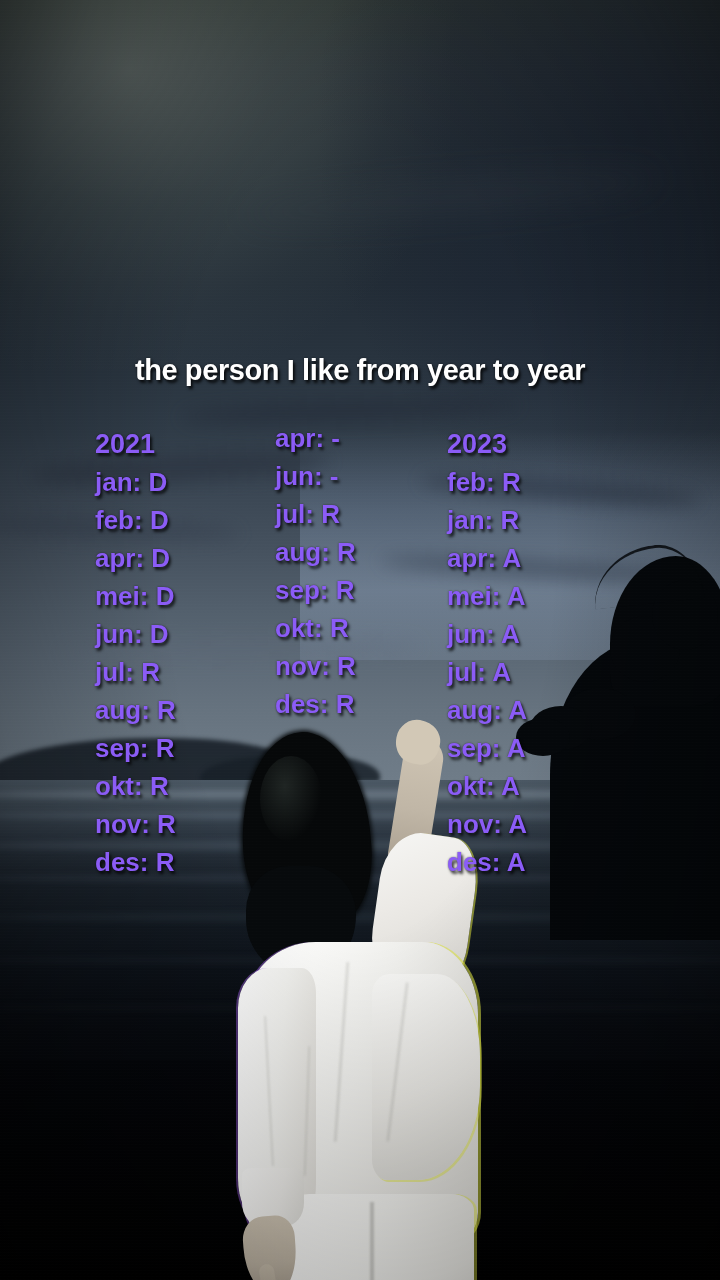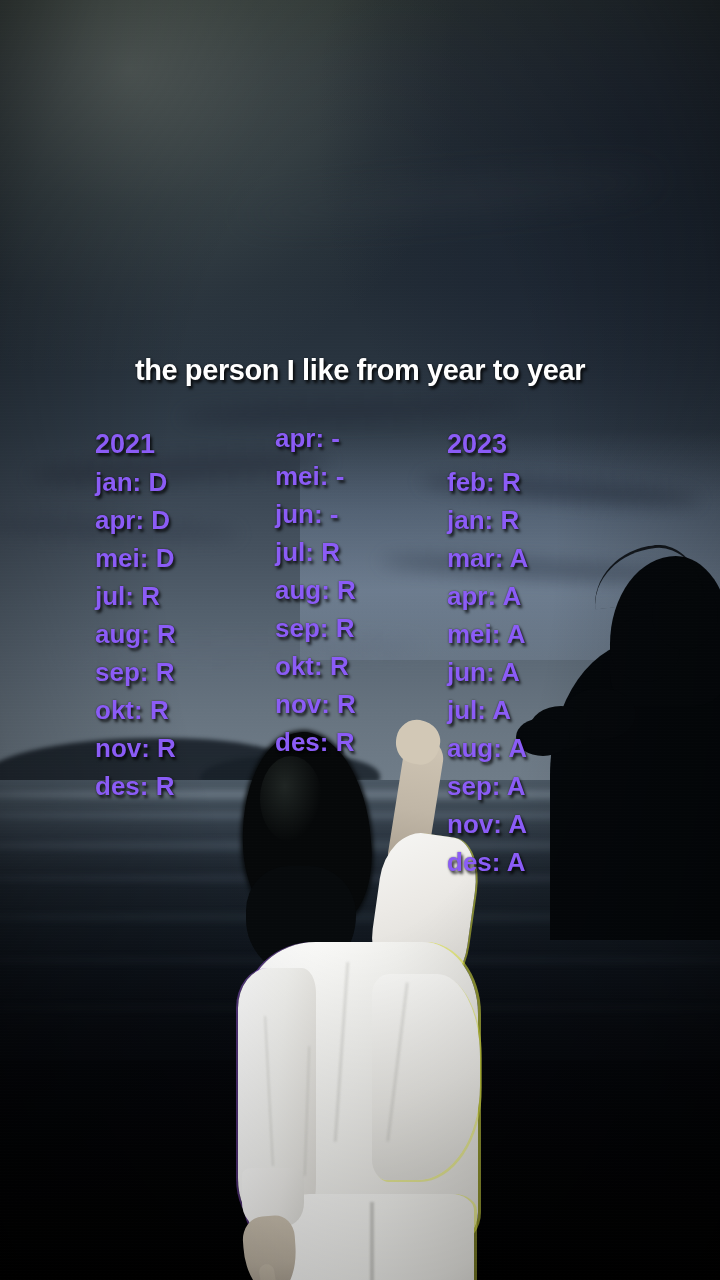--- a/index.html
+++ b/index.html
@@ -362,57 +362,58 @@
   <div class="overlay">
 
     <div class="title">the person I like from year to year</div>
 
     <div class="columns">
 
       <div class="col col-2021">
         <div class="col-head">2021</div>
         <ul class="col-list">
           <li class="col-row">jan: D</li>
+          <li class="col-row">feb: D</li>
           <li class="col-row">apr: D</li>
           <li class="col-row">mei: D</li>
+          <li class="col-row">jun: D</li>
           <li class="col-row">jul: R</li>
           <li class="col-row">aug: R</li>
           <li class="col-row">sep: R</li>
           <li class="col-row">okt: R</li>
           <li class="col-row">nov: R</li>
           <li class="col-row">des: R</li>
         </ul>
       </div>
 
       <div class="col col-2022">
         <ul class="col-list">
           <li class="col-row">apr: -</li>
-          <li class="col-row">mei: -</li>
           <li class="col-row">jun: -</li>
           <li class="col-row">jul: R</li>
           <li class="col-row">aug: R</li>
           <li class="col-row">sep: R</li>
           <li class="col-row">okt: R</li>
           <li class="col-row">nov: R</li>
           <li class="col-row">des: R</li>
         </ul>
       </div>
 
       <div class="col col-2023">
         <div class="col-head">2023</div>
         <ul class="col-list">
           <li class="col-row">feb: R</li>
           <li class="col-row">jan: R</li>
-          <li class="col-row">mar: A</li>
           <li class="col-row">apr: A</li>
           <li class="col-row">mei: A</li>
           <li class="col-row">jun: A</li>
           <li class="col-row">jul: A</li>
           <li class="col-row">aug: A</li>
           <li class="col-row">sep: A</li>
+          <li class="col-row">okt: A</li>
           <li class="col-row">nov: A</li>
           <li class="col-row">des: A</li>
         </ul>
       </div>
 
     </div>
   </div>
 
 </div>
 

